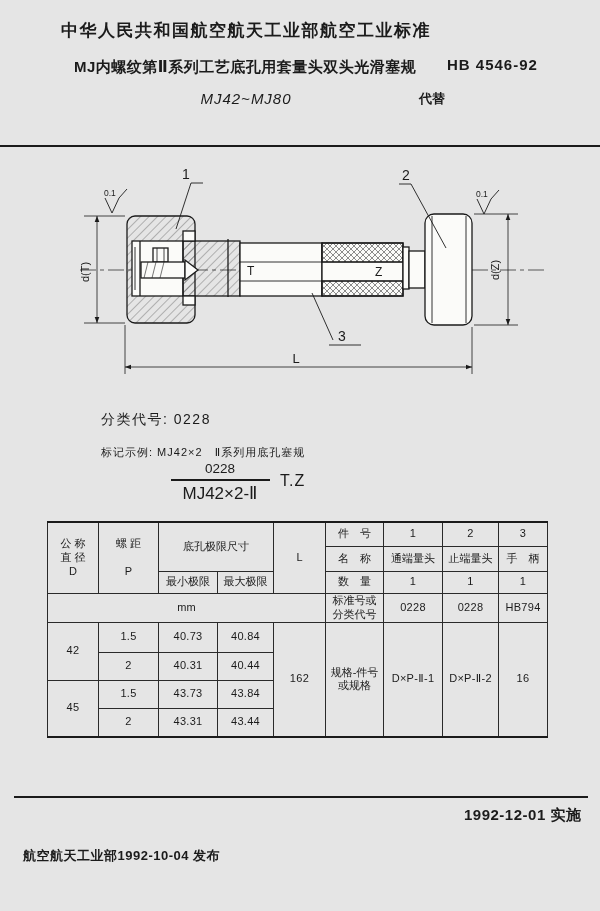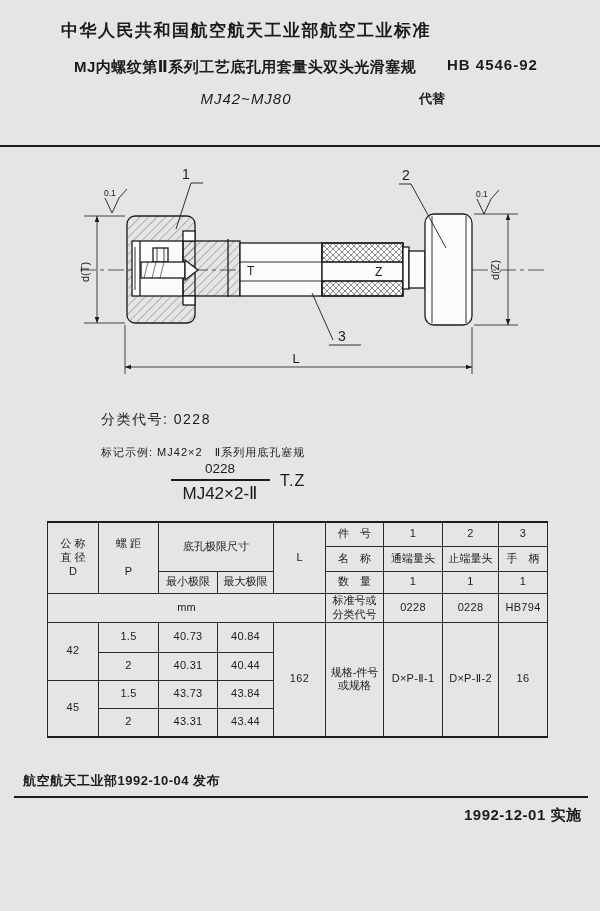--- a/index.html
+++ b/index.html
@@ -27,21 +27,21 @@
     border-collapse:collapse;table-layout:fixed;
     border-top:2.4px solid #1b1b1b;border-bottom:2.4px solid #1b1b1b;
   }
   table.spec td{
     border:1px solid #2a2a2a;text-align:center;vertical-align:middle;
     font-size:11px;padding:0;line-height:1.25;overflow:hidden;
   }
   td.num{font-size:11.5px;letter-spacing:.3px;}
   .pre{white-space:pre-line;}
   .rule2{left:14px;top:796px;width:574px;height:2.4px;background:#1b1b1b;}
-  .issue{left:23px;top:772px;font-size:13px;font-weight:bold;letter-spacing:.5px;text-align:center;}
+  .issue{left:23px;top:847px;font-size:13px;font-weight:bold;letter-spacing:.5px;text-align:center;}
   .impl{left:464px;top:806px;font-size:15px;font-weight:bold;letter-spacing:.5px;}
   svg text{font-family:"Liberation Sans","DejaVu Sans",sans-serif;fill:#1b1b1b;stroke:none;}
 </style>
 </head>
 <body>
 
 <div class="page">
 
   <div class="abs authority">中华人民共和国航空航天工业部航空工业标准</div>
   <div class="abs title">MJ内螺纹第Ⅱ系列工艺底孔用套量头双头光滑塞规</div>

